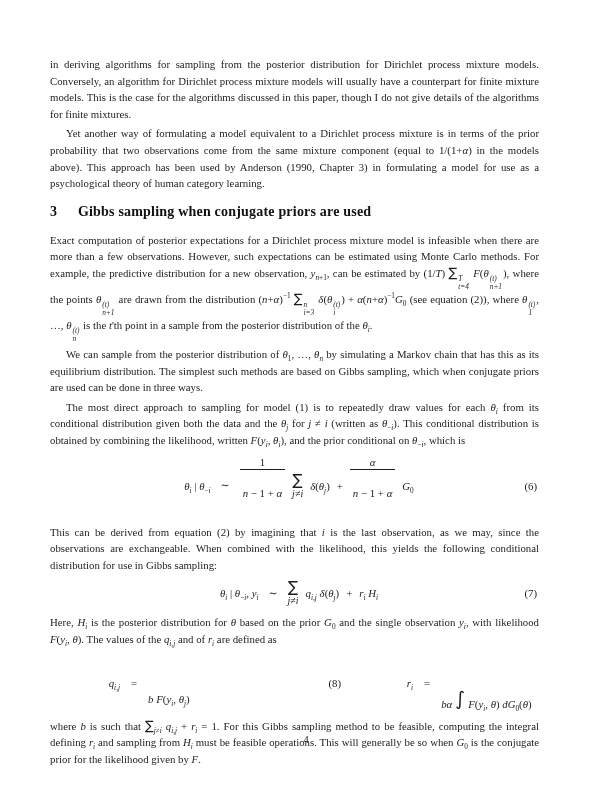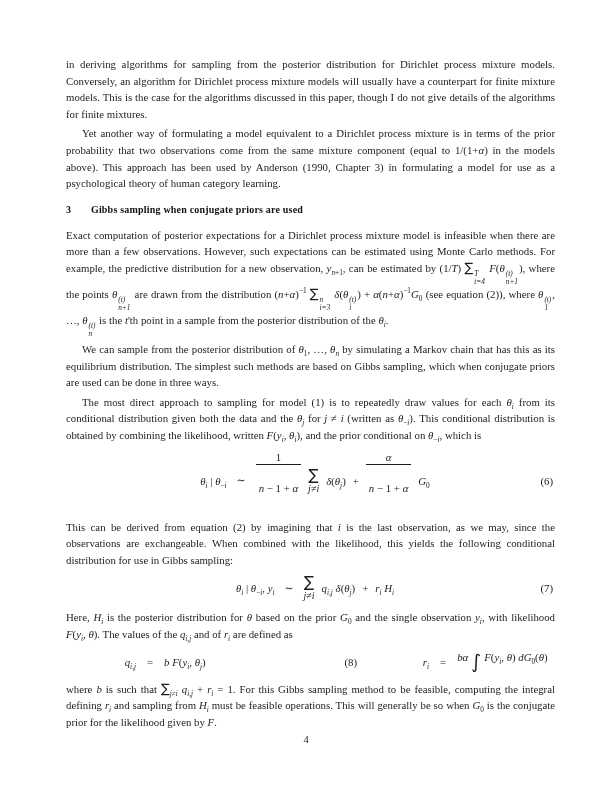--- a/index.html
+++ b/index.html
@@ -6,40 +6,40 @@
   body {
     width: 612px; height: 792px;
     background: #ffffff;
     position: relative;
     overflow: hidden;
     font-family: "Liberation Serif", "DejaVu Serif", serif;
     color: #1c1c1c;
   }
   .content {
     position: absolute;
-    left: 66px; top: 56px;
+    left: 50px; top: 56px;
     width: 489px;
   }
   p {
     margin: 0 0 3px 0;
     font-size: 10.8px;
     line-height: 16.6px;
     text-align: justify;
   }
   p.indent { text-indent: 16px; }
   i { font-style: italic; }
   sub, sup { font-size: 7.3px; line-height: 0; }
   .stk {
     display: inline-flex; flex-direction: column; align-items: flex-start;
     vertical-align: -4px; font-size: 7.3px; line-height: 1.1;
     font-style: italic; margin-left: 1px; margin-right: 1px;
   }
   .bsym { font-size: 13px; font-family: "DejaVu Sans", sans-serif; }
   h2 {
-    font-size: 10px; font-weight: bold; color: #111111;
+    font-size: 14px; font-weight: bold; color: #111111;
     margin: 12px 0 12px 0; letter-spacing: 0.2px;
   }
   .sec-num { margin-right: 17px; }
   .equation {
     position: relative;
     display: flex; justify-content: center; align-items: center;
     margin: 7px 0 8px 0;
     font-size: 10.8px;
   }
   .eq-body { display: inline-flex; align-items: center; gap: 7px; margin-left: 9px; }
@@ -48,21 +48,21 @@
   .frac { display: inline-flex; flex-direction: column; align-items: center; text-align: center; }
   .frac .num { padding: 0 3px; line-height: 1.2; }
   .frac .den { padding: 16px 3px; border-top: 0.9px solid #1c1c1c; line-height: 1.3; }
   .sum { display: inline-flex; flex-direction: column; align-items: center; line-height: 1; }
   .sum .sigma { font-size: 15px; font-family: "DejaVu Sans", sans-serif; }
   .sum .limit { font-size: 10px; font-style: italic; margin-top: 1px; }
   .eqalign { display: flex; flex-direction: row; gap: 0; margin: 8px 0 8px 0; }
   .eqrow { position: relative; display: flex; justify-content: center; align-items: center; font-size: 10.8px; }
   .eqrow .lhs { width: 70px; text-align: right; }
   .eqrow .rel { margin: 0 8px; }
-  .eqrow .rhs { width: 195px; text-align: left; display: inline-flex; align-items: flex-start; gap: 3px; }
+  .eqrow .rhs { width: 195px; text-align: left; display: inline-flex; align-items: flex-end; gap: 3px; margin-top: 32px; }
   .int { font-size: 19px; font-family: "DejaVu Sans", sans-serif; transform: translateY(-1px); }
   .page-number {
     position: absolute; left: 0; top: 734px; width: 612px;
     text-align: center; font-size: 10.5px;
   }
 </style>
 </head>
 <body>
 
 <div class="content">

